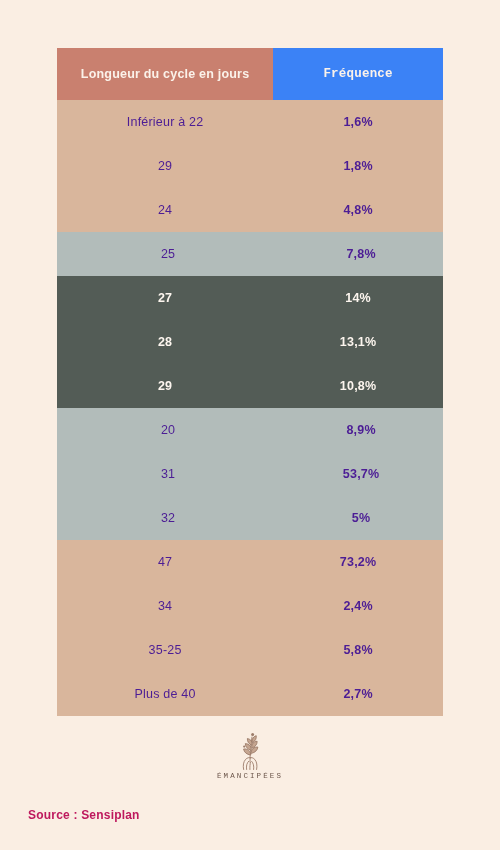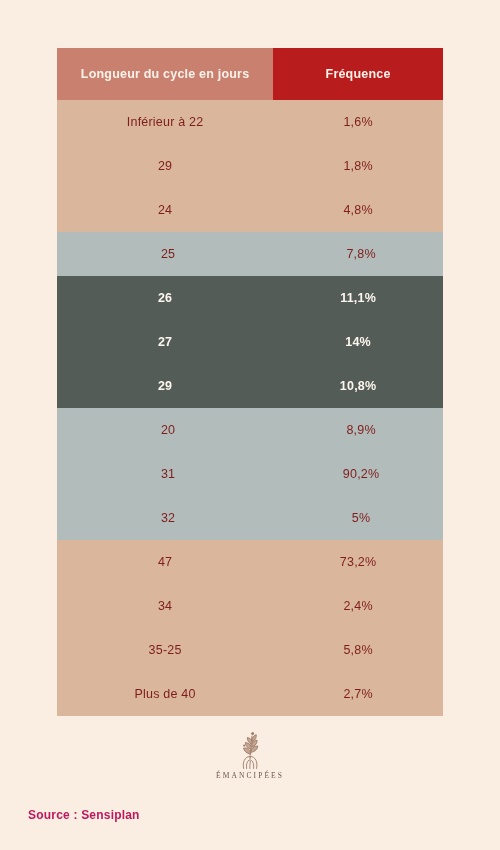--- a/index.html
+++ b/index.html
@@ -45,26 +45,26 @@
     text-align: center;
     vertical-align: middle;
   }
 
   .table tbody td {
     height: 44px;
     padding: 0;
     font-size: 12.5px;
     text-align: center;
     vertical-align: middle;
-    color: #7f1d1d;
+    color: #4c1d95;
     letter-spacing: 0.2px;
   }
 
   .col-label { width: 56%; }
-  .col-value { width: 44%; }
+  .col-value { width: 44%; font-weight: bold; }
 
   
   tr.band-tan  td { background: #d9b69c; }
   tr.band-sage td { background: #b2bcba; padding-left: 6px; }
   tr.band-dark td { background: #535c56; }
 
   tr.band-dark td {
     color: #fdf6ef;
     font-weight: bold;
   }
@@ -85,21 +85,21 @@
   .logo-mark {
     width: 46px;
     height: 44px;
     display: block;
   }
   .logo-word {
     margin-top: 2px;
     font-size: 7.5px;
     letter-spacing: 2.1px;
     color: #6b554a;
-    font-family: Liberation Serif, serif;
+    font-family: Liberation Mono, monospace;
   }
 
   
   .source {
     position: absolute;
     left: 28px;
     top: 808px;
     font-size: 12px;
     font-weight: bold;
     color: #be185d;
@@ -109,59 +109,59 @@
 </head>
 <body style="background: rgb(250, 238, 227);">
 
 <div id="infographic">
 
   <div class="table-wrap">
     <table class="table">
       <thead>
         <tr>
           <th class="col-label" style="background: rgb(201, 128, 111);">Longueur du cycle en jours</th>
-          <th class="col-value" style="background: #b91c1c;">Fréquence</th>
+          <th class="col-value" style="background: #3b82f6; font-family: Liberation Mono, monospace;">Fréquence</th>
         </tr>
       </thead>
       <tbody id="table-body">
           <tr class="band-tan">
             <td class="col-label">Inférieur à 22</td>
             <td class="col-value">1,6%</td>
           </tr>
           <tr class="band-tan">
             <td class="col-label">29</td>
             <td class="col-value">1,8%</td>
           </tr>
           <tr class="band-tan">
             <td class="col-label">24</td>
             <td class="col-value">4,8%</td>
           </tr>
           <tr class="band-sage">
             <td class="col-label">25</td>
             <td class="col-value">7,8%</td>
           </tr>
           <tr class="band-dark">
-            <td class="col-label">26</td>
-            <td class="col-value">11,1%</td>
-          </tr>
-          <tr class="band-dark">
             <td class="col-label">27</td>
             <td class="col-value">14%</td>
+          </tr>
+          <tr class="band-dark">
+            <td class="col-label">28</td>
+            <td class="col-value">13,1%</td>
           </tr>
           <tr class="band-dark">
             <td class="col-label">29</td>
             <td class="col-value">10,8%</td>
           </tr>
           <tr class="band-sage">
             <td class="col-label">20</td>
             <td class="col-value">8,9%</td>
           </tr>
           <tr class="band-sage">
             <td class="col-label">31</td>
-            <td class="col-value">90,2%</td>
+            <td class="col-value">53,7%</td>
           </tr>
           <tr class="band-sage">
             <td class="col-label">32</td>
             <td class="col-value">5%</td>
           </tr>
           <tr class="band-tan">
             <td class="col-label">47</td>
             <td class="col-value">73,2%</td>
           </tr>
           <tr class="band-tan">

